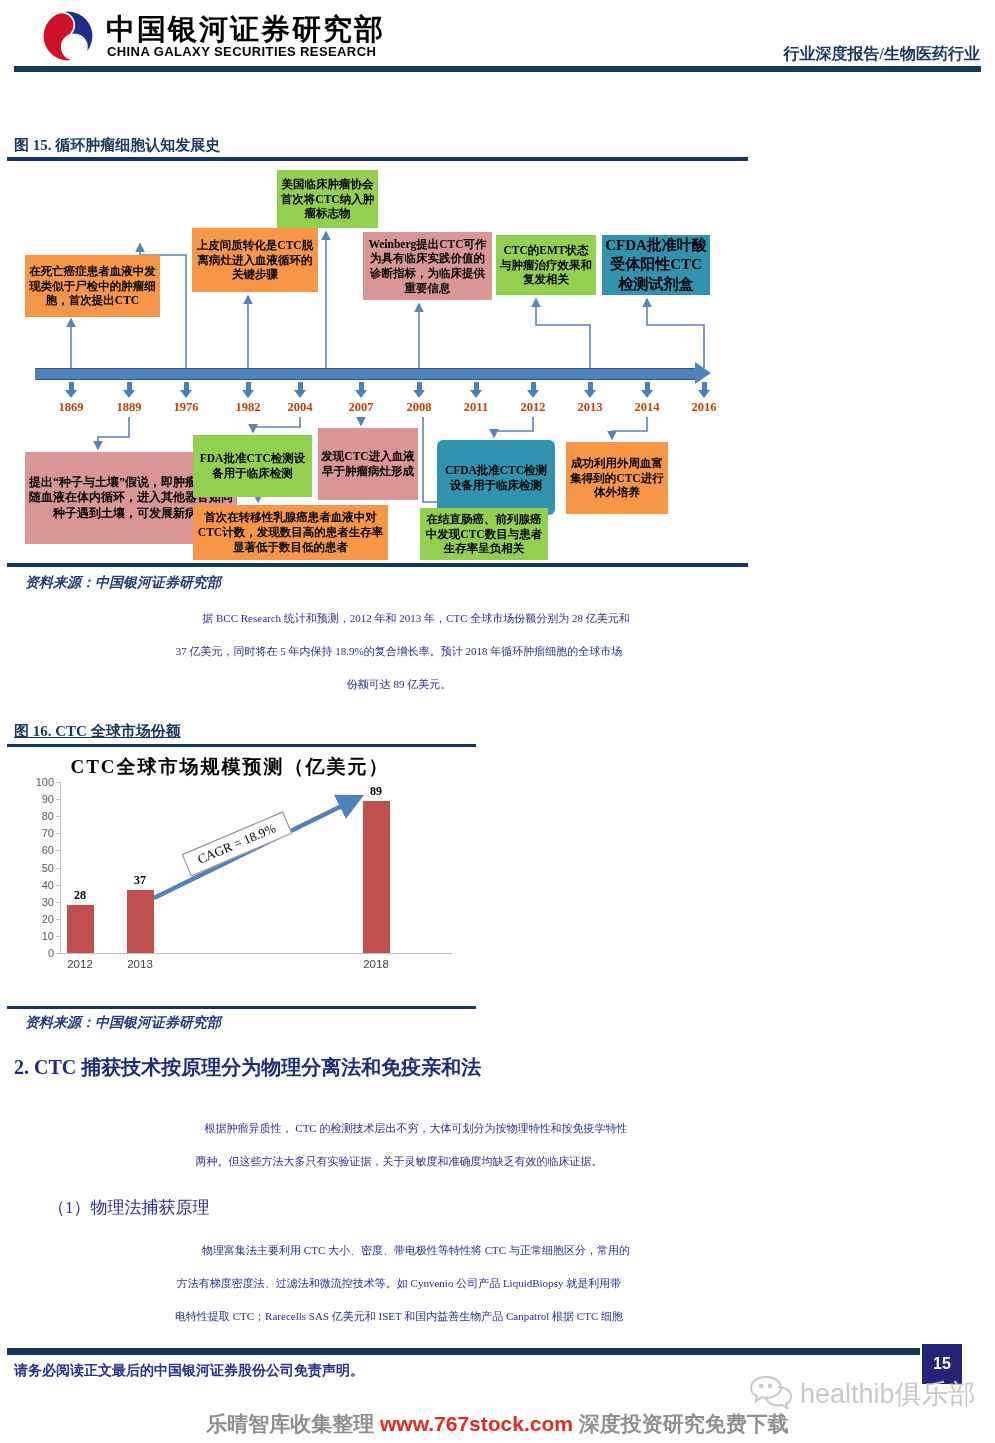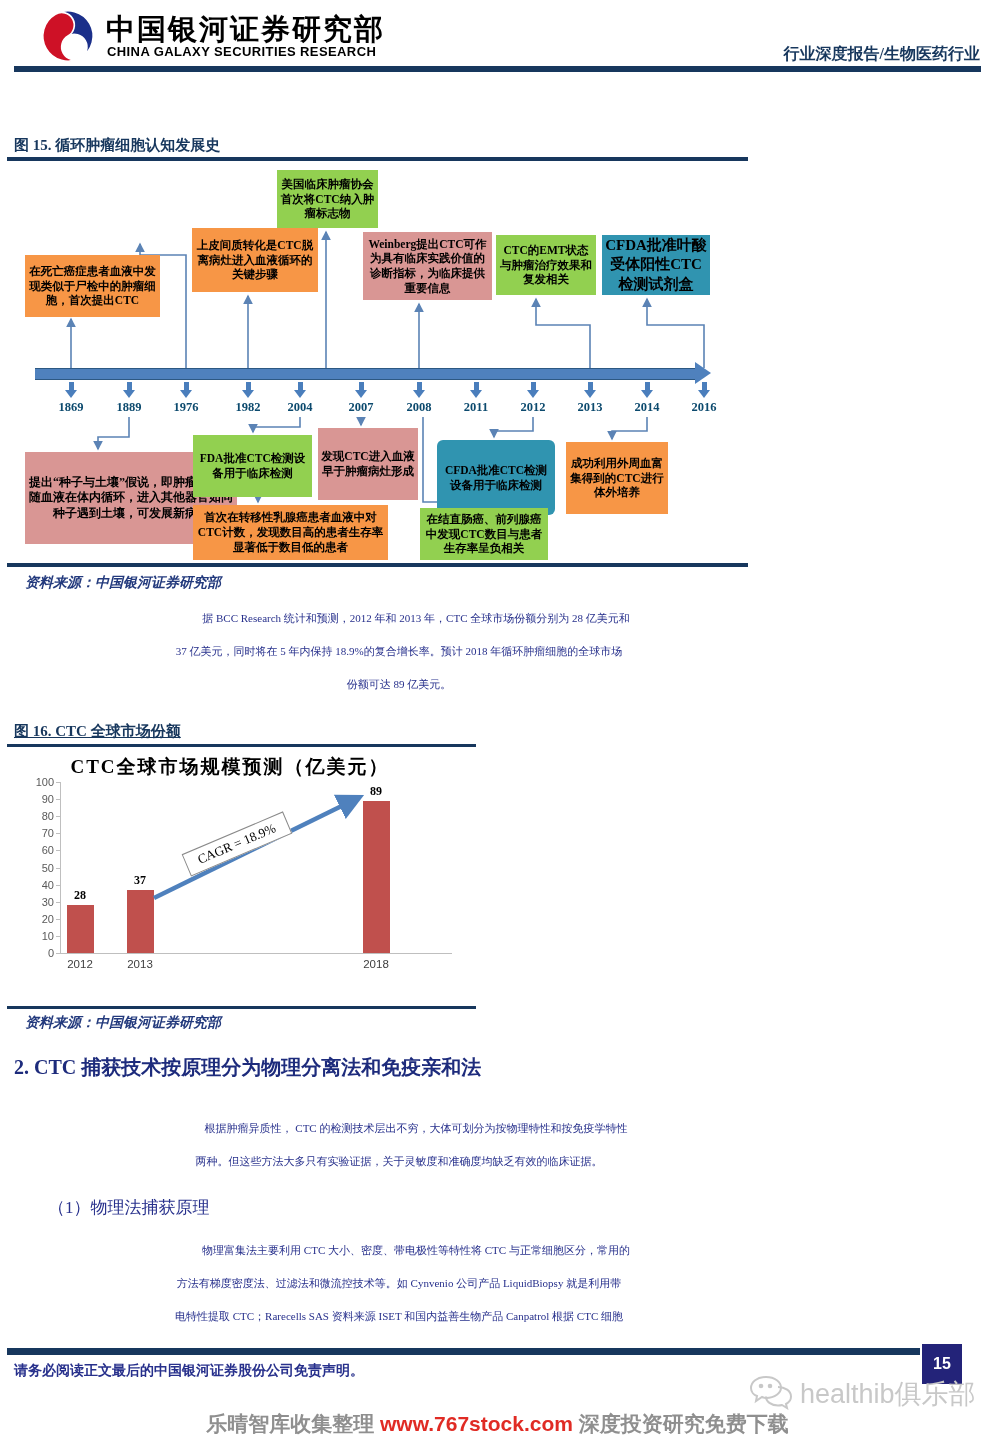--- a/index.html
+++ b/index.html
@@ -21,21 +21,21 @@
 
   
   .diagram{position:absolute;left:10px;top:165px;width:740px;height:398px;}
   .tl-bar{position:absolute;left:25px;top:203px;width:660px;height:10px;background:#4F81BD;
           border-top:1px solid #2d5882;border-bottom:1px solid #2d5882;}
   .tl-tip{position:absolute;left:685px;top:197px;width:0;height:0;
           border-top:11px solid transparent;border-bottom:11px solid transparent;border-left:16px solid #4F81BD;}
   .tick{position:absolute;top:217px;width:5px;height:8px;background:#4a7ebc;}
   .tick::after{content:'';position:absolute;left:-4px;top:8px;width:0;height:0;
                border-left:6px solid transparent;border-right:6px solid transparent;border-top:8px solid #4a7ebc;}
-  .yearlbl{position:absolute;top:235px;width:48px;text-align:center;font-weight:bold;font-size:12.5px;color:#0c4a6e;}
+  .yearlbl{position:absolute;top:235px;width:48px;text-align:center;font-weight:bold;font-size:12.5px;color:#c2410c;}
   .evbox{position:absolute;display:flex;align-items:center;justify-content:center;text-align:center;
          font-weight:bold;color:#000;padding:2px 3px;box-sizing:border-box;line-height:1.28;}
   .teal{background:#3094B0;}
   .orange{background:#F79646;}
   .green{background:#92D050;}
   .pink{background:#D99694;}
 
   
   .para{position:absolute;left:14px;width:770px;font-size:11px;color:#27308C;text-align:center;}
   .para .ln{height:33px;line-height:33px;white-space:nowrap;}
@@ -230,21 +230,21 @@
   <div class="para" style="top:1112px;">
     <div class="ln indent">根据肿瘤异质性， CTC 的检测技术层出不穷，大体可划分为按物理特性和按免疫学特性</div>
     <div class="ln">两种。但这些方法大多只有实验证据，关于灵敏度和准确度均缺乏有效的临床证据。</div>
   </div>
 
   <div class="abs sub" style="left:48px;top:1196px;">（1）物理法捕获原理</div>
 
   <div class="para" style="top:1234px;">
     <div class="ln indent">物理富集法主要利用 CTC 大小、密度、带电极性等特性将 CTC 与正常细胞区分，常用的</div>
     <div class="ln">方法有梯度密度法、过滤法和微流控技术等。如 Cynvenio 公司产品 LiquidBiopsy 就是利用带</div>
-    <div class="ln">电特性提取 CTC；Rarecells SAS 资料来源 ISET 和国内益善生物产品 Canpatrol 根据 CTC 细胞</div>
+    <div class="ln">电特性提取 CTC；Rarecells SAS 亿美元和 ISET 和国内益善生物产品 Canpatrol 根据 CTC 细胞</div>
   </div>
 
   <div class="abs rule" style="left:7px;top:1348px;width:913px;height:7px;"></div>
   <div class="pagenum">15</div>
   <div class="disclaimer">请务必阅读正文最后的中国银河证券股份公司免责声明。</div>
 
   <div class="wm">
     <span>
       <svg width="46" height="36" viewBox="0 0 46 36">
         <g fill="none" stroke="#c8c8c8" stroke-width="2">

